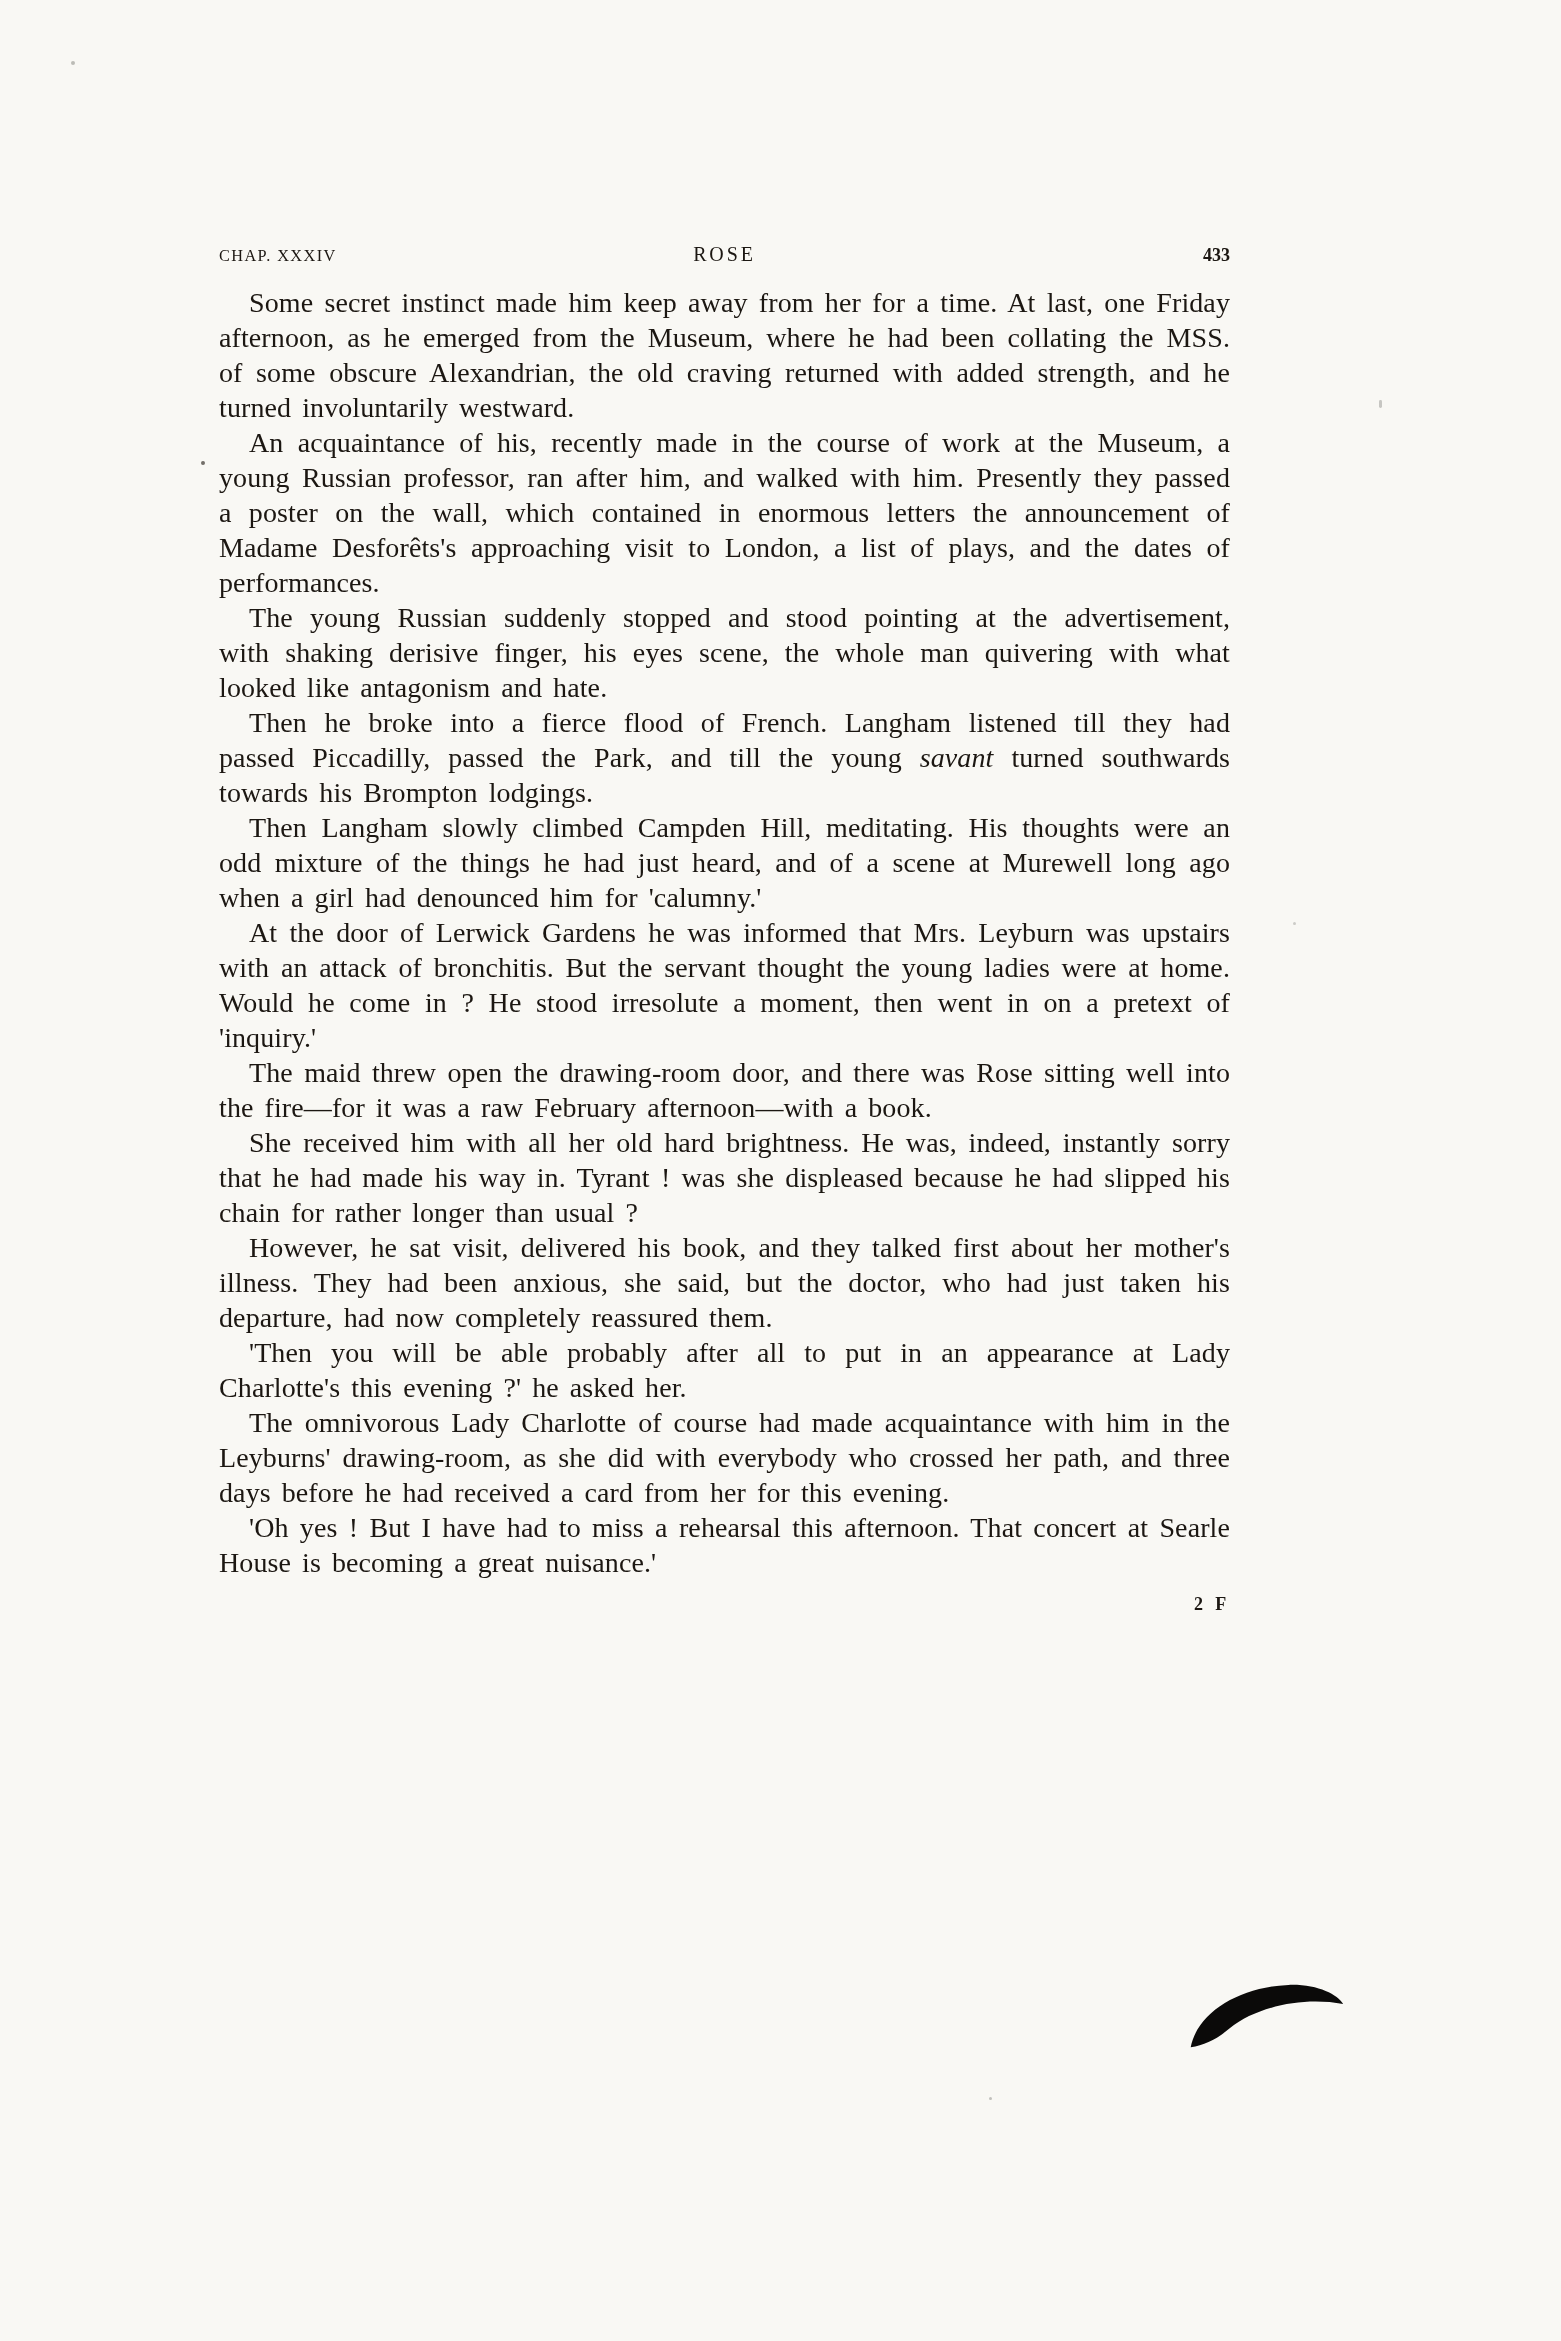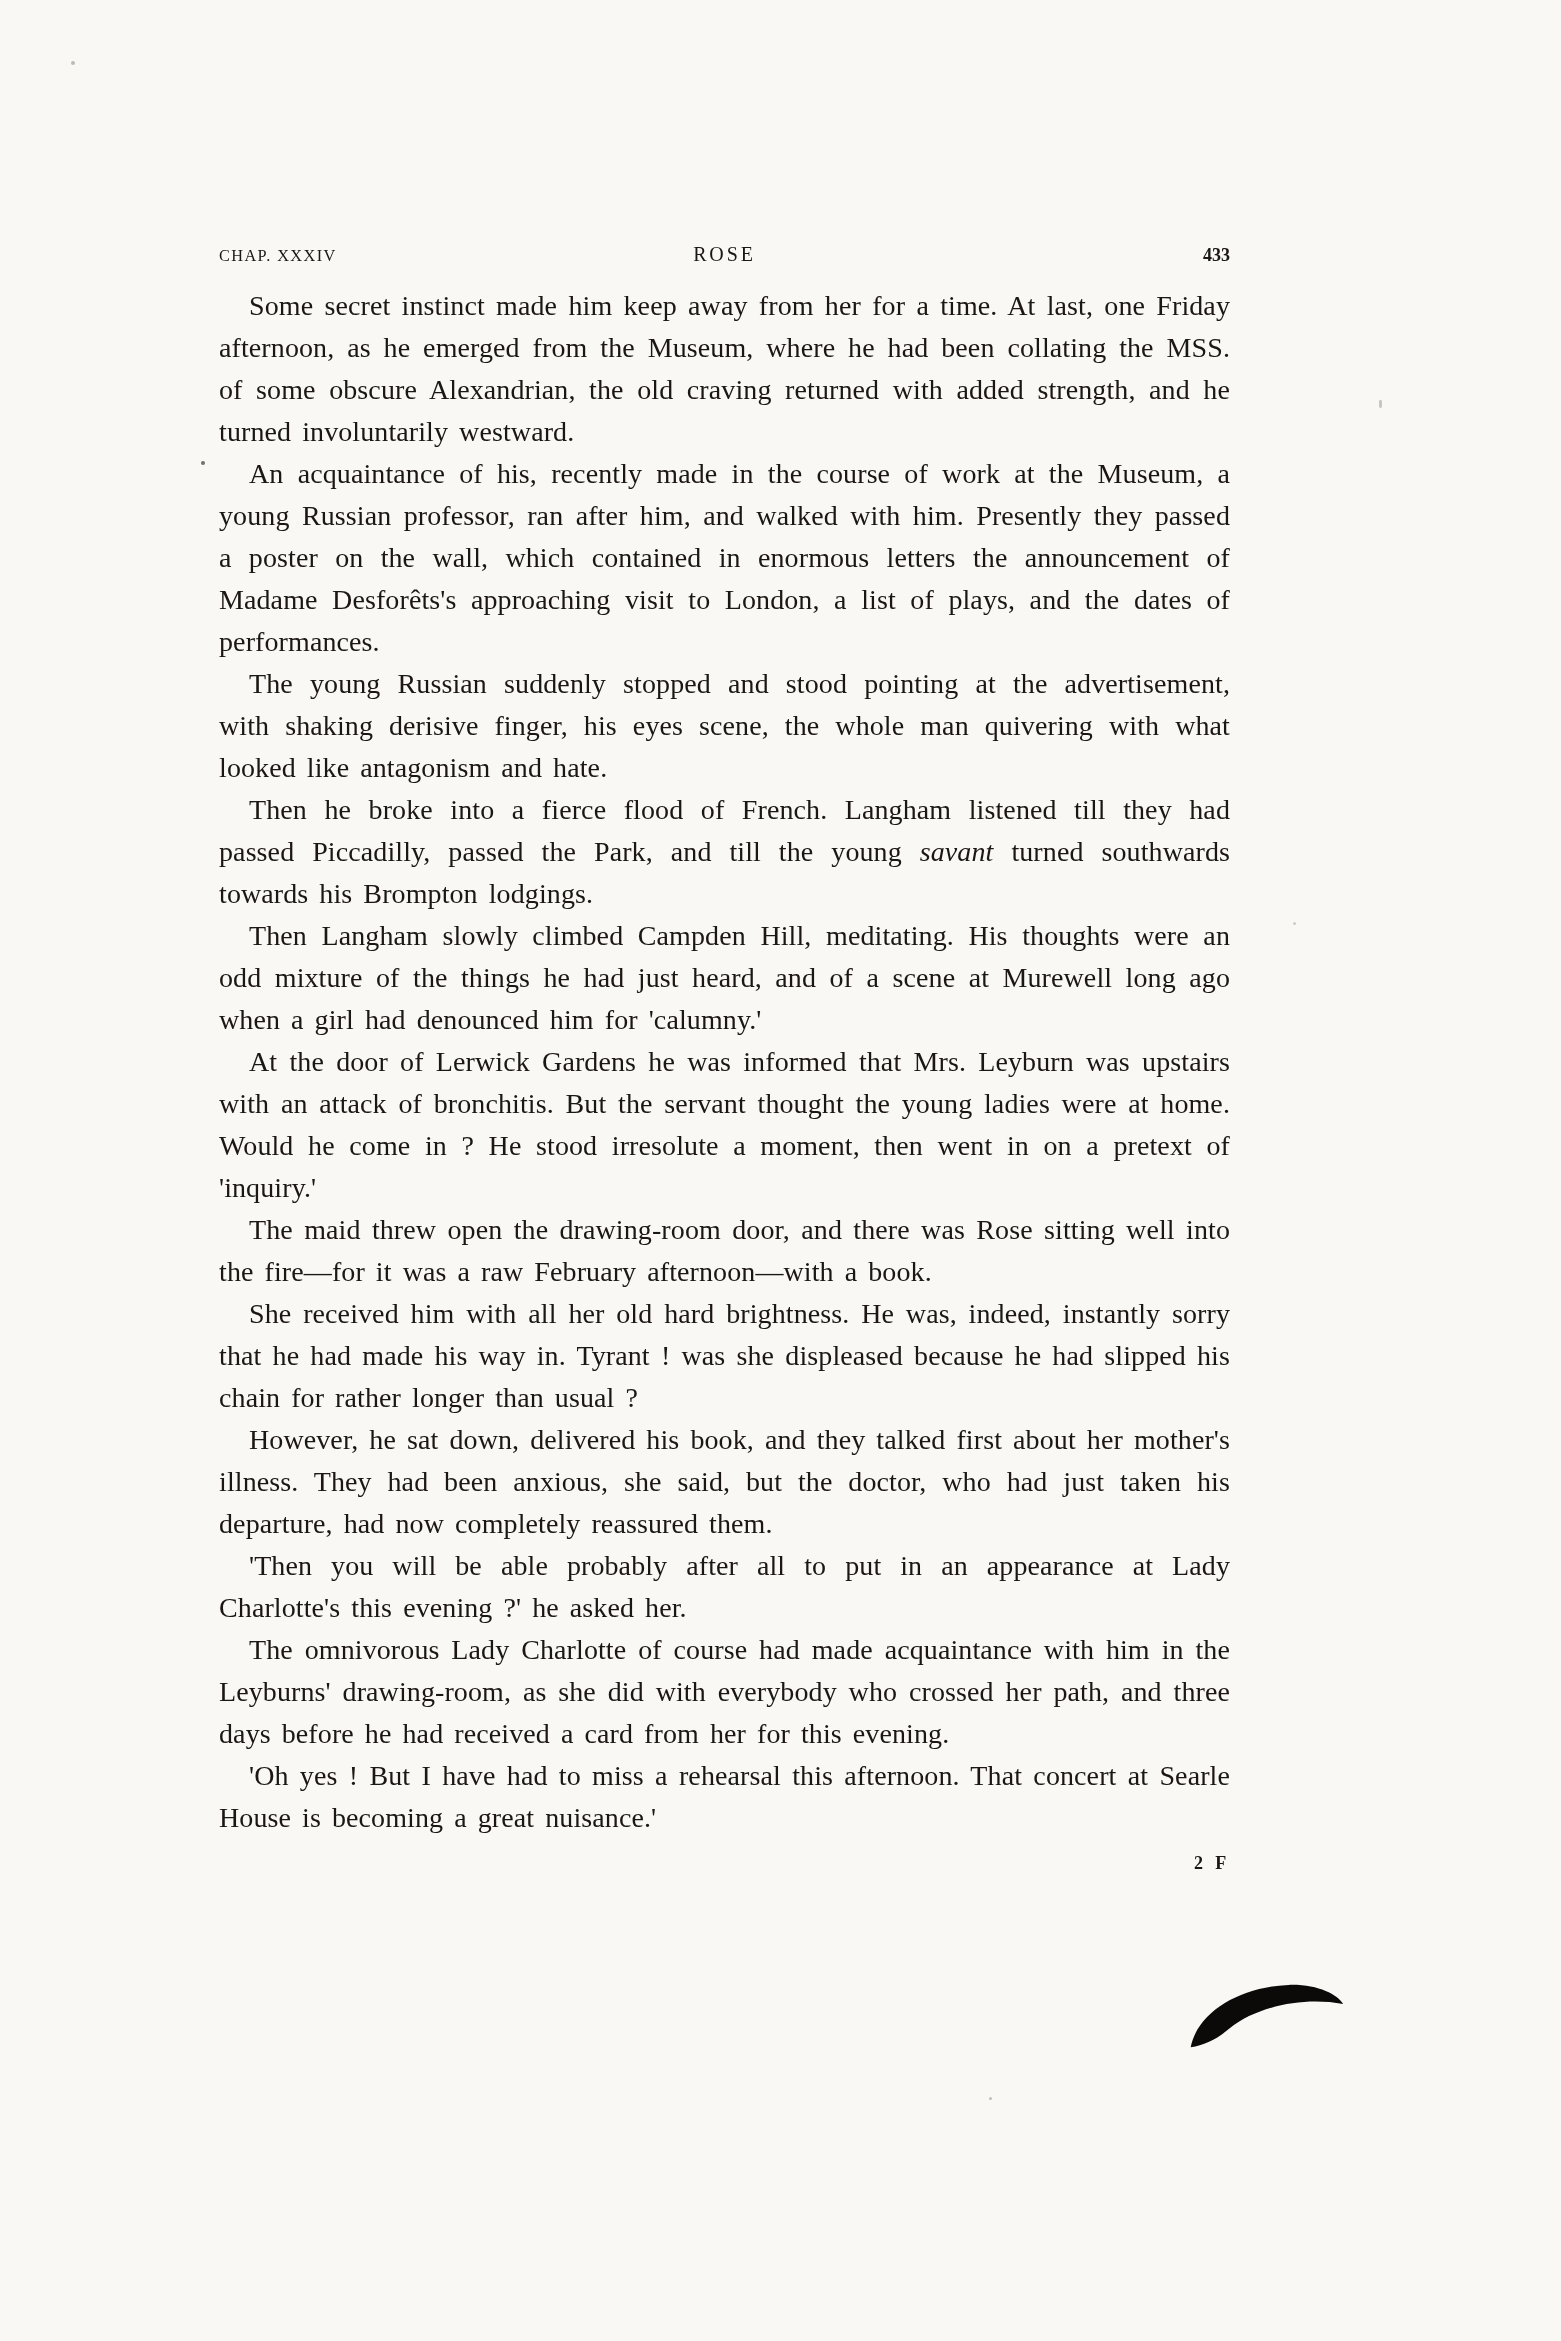--- a/index.html
+++ b/index.html
@@ -38,21 +38,21 @@
     letter-spacing: 2.9px;
     text-align: center;
   }
   .page-number {
     font-size: 18px;
     text-align: right;
     font-weight: bold;
   }
   .page-body {
     font-size: 28px;
-    line-height: 42px;
+    line-height: 35px;
     text-align: justify;
     word-spacing: 0.14em;
     letter-spacing: 0.1px;
   }
   .page-body p.para {
     margin: 0;
     text-indent: 30px;
   }
   .page-body i {
     font-style: italic;
@@ -96,21 +96,21 @@
   <div class="page-body">
 
   <p class="para">Some secret instinct made him keep away from her for a time. At last, one Friday afternoon, as he emerged from the Museum, where he had been collating the MSS. of some obscure Alexandrian, the old craving returned with added strength, and he turned involuntarily westward.</p>
       <p class="para">An acquaintance of his, recently made in the course of work at the Museum, a young Russian professor, ran after him, and walked with him. Presently they passed a poster on the wall, which contained in enormous letters the announcement of Madame Desforêts's approaching visit to London, a list of plays, and the dates of performances.</p>
       <p class="para">The young Russian suddenly stopped and stood pointing at the advertisement, with shaking derisive finger, his eyes scene, the whole man quivering with what looked like antagonism and hate.</p>
       <p class="para">Then he broke into a fierce flood of French. Langham listened till they had passed Piccadilly, passed the Park, and till the young <i>savant</i> turned southwards towards his Brompton lodgings.</p>
       <p class="para">Then Langham slowly climbed Campden Hill, meditating. His thoughts were an odd mixture of the things he had just heard, and of a scene at Murewell long ago when a girl had denounced him for 'calumny.'</p>
       <p class="para">At the door of Lerwick Gardens he was informed that Mrs. Leyburn was upstairs with an attack of bronchitis. But the servant thought the young ladies were at home. Would he come in ? He stood irresolute a moment, then went in on a pretext of 'inquiry.'</p>
       <p class="para">The maid threw open the drawing-room door, and there was Rose sitting well into the fire—for it was a raw February afternoon—with a book.</p>
       <p class="para">She received him with all her old hard brightness. He was, indeed, instantly sorry that he had made his way in. Tyrant ! was she displeased because he had slipped his chain for rather longer than usual ?</p>
-      <p class="para">However, he sat down, delivered his book, and they talked first about her mother's illness. They had been anxious, she said, but the doctor, who had just taken his departure, had now completely reassured them.</p>
+      <p class="para">However, he sat visit, delivered his book, and they talked first about her mother's illness. They had been anxious, she said, but the doctor, who had just taken his departure, had now completely reassured them.</p>
       <p class="para">'Then you will be able probably after all to put in an appearance at Lady Charlotte's this evening ?' he asked her.</p>
       <p class="para">The omnivorous Lady Charlotte of course had made acquaintance with him in the Leyburns' drawing-room, as she did with everybody who crossed her path, and three days before he had received a card from her for this evening.</p>
       <p class="para">'Oh yes ! But I have had to miss a rehearsal this afternoon. That concert at Searle House is becoming a great nuisance.'</p>
     </div>
 
   <div class="page-footer">2 F</div>
 
 </div>
 
 <svg class="ink-smudge" viewBox="0 0 340 150" xmlns="http://www.w3.org/2000/svg" aria-hidden="true">

